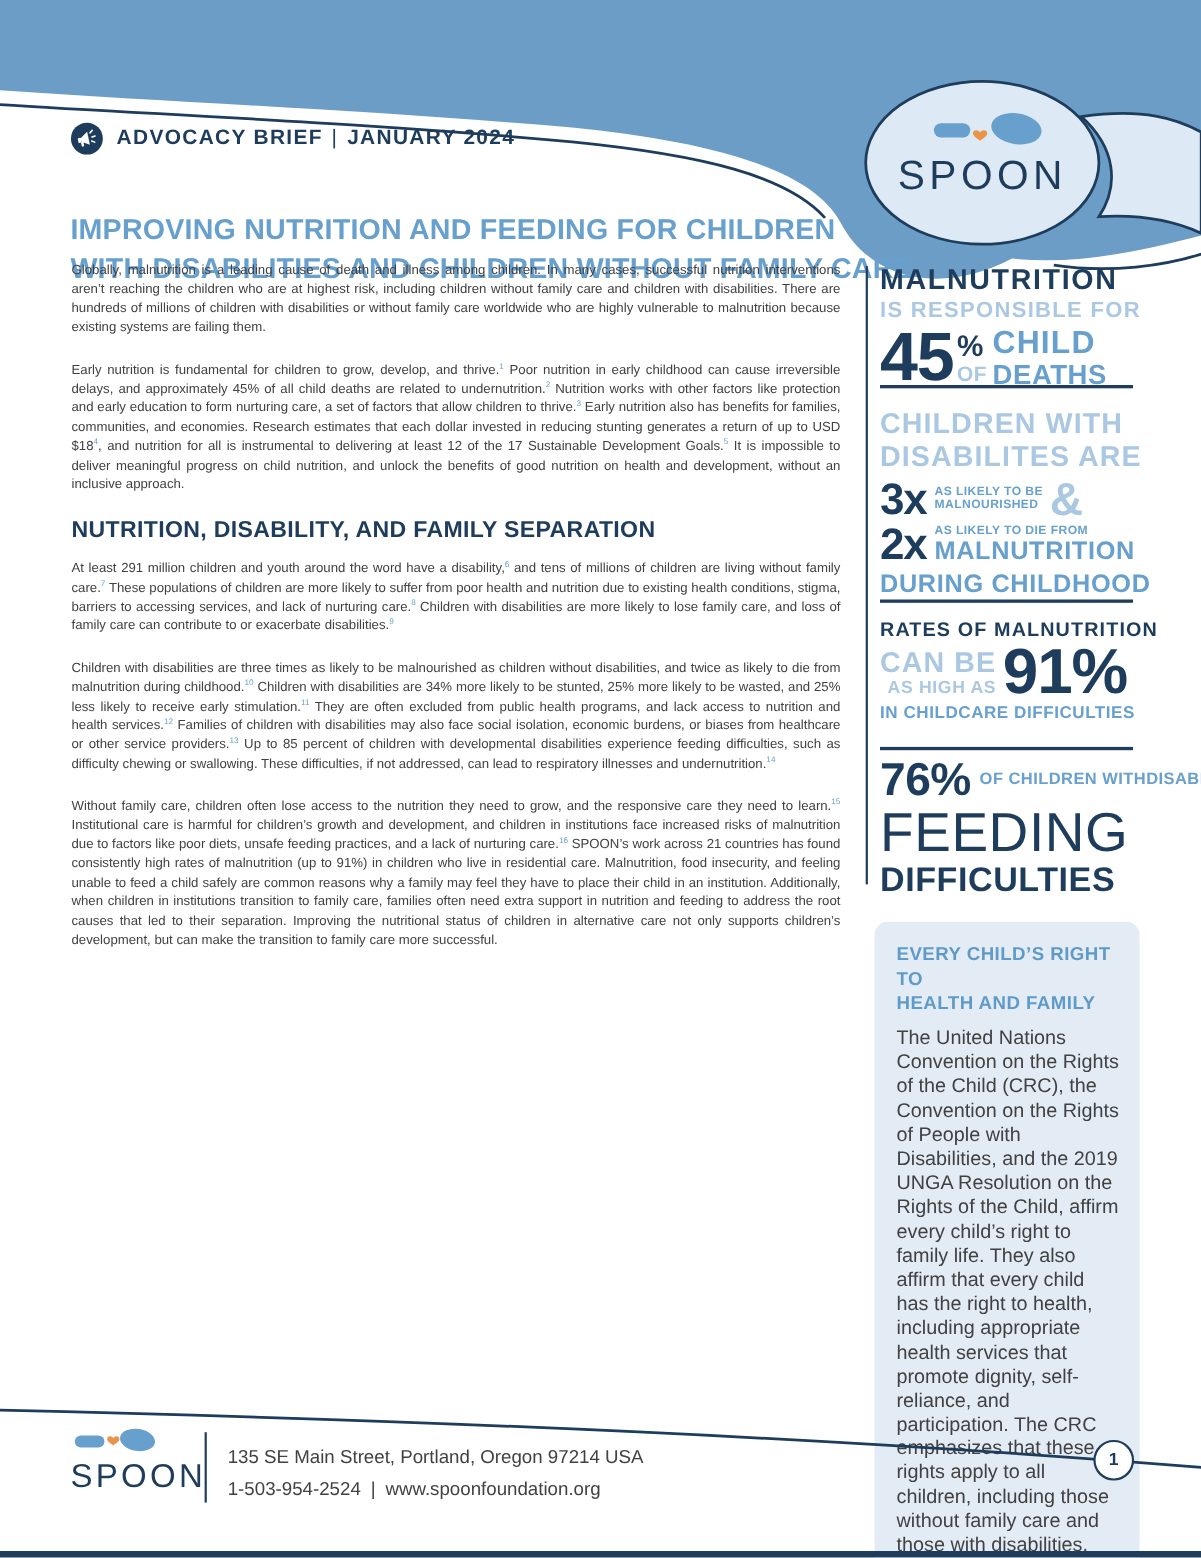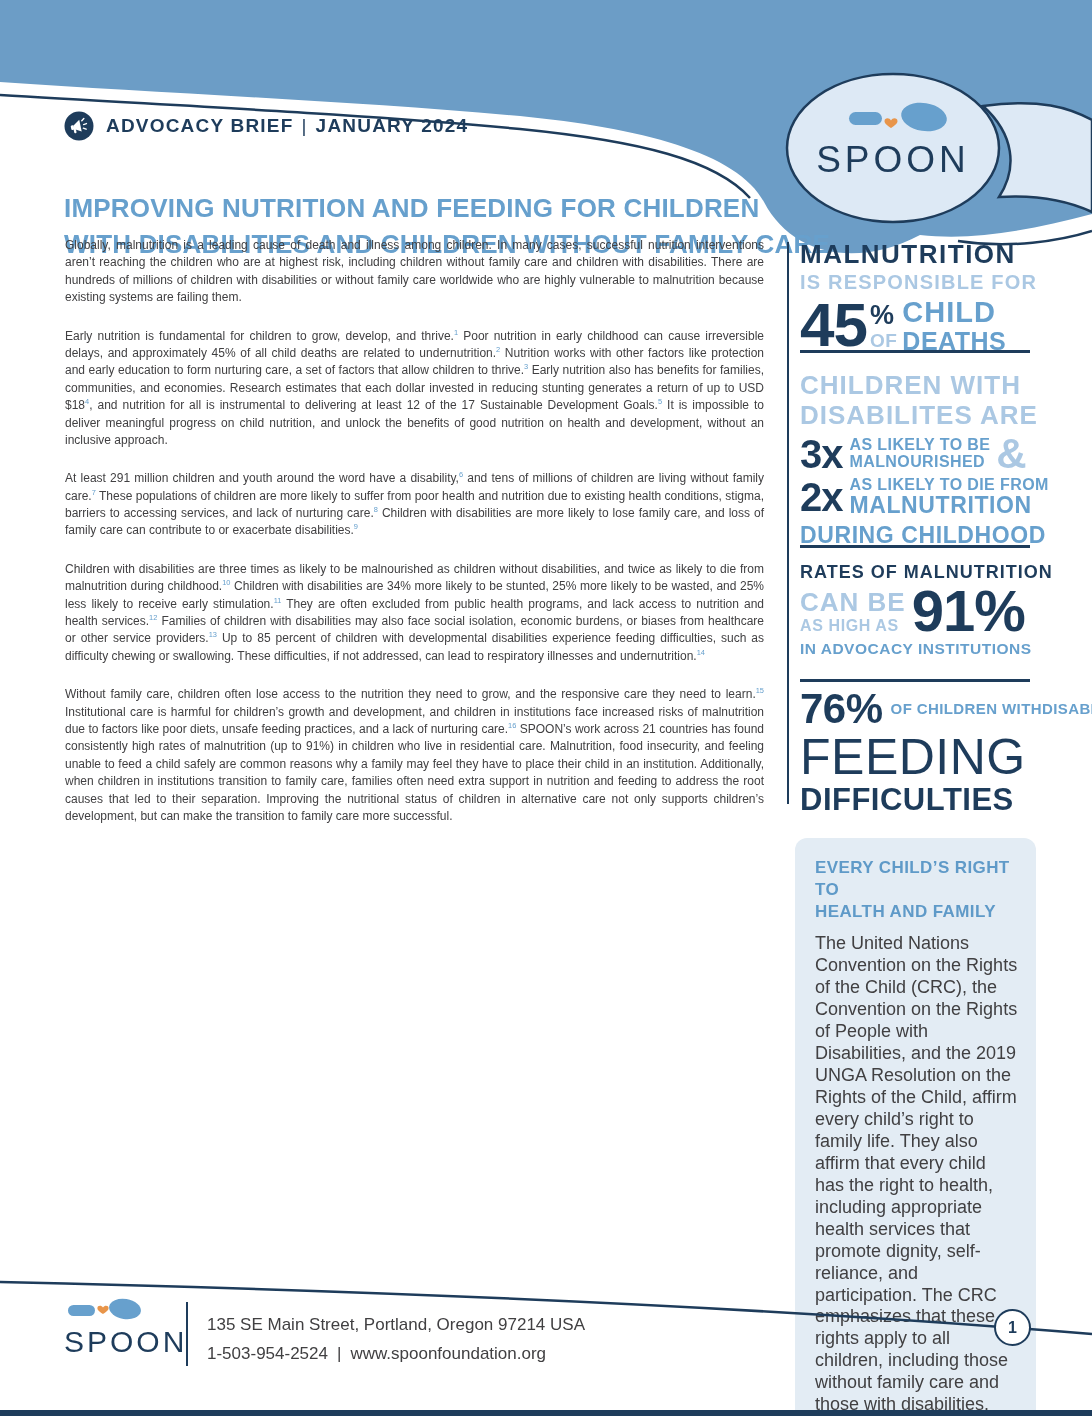--- a/index.html
+++ b/index.html
@@ -48,28 +48,28 @@
   .sd-of{font-size:19px; font-weight:bold; letter-spacing:0.5px; margin-top:2px;}
   .sd-right{display:flex; flex-direction:column; line-height:1;}
   .sd-child{font-size:29px; font-weight:bold; letter-spacing:1px;}
   .sd-deaths{font-size:25px; font-weight:bold; letter-spacing:0.5px; margin-top:2px;}
 
   .stat-likelihood{top:371px;}
   .sl-l{font-size:26px; font-weight:bold; letter-spacing:1px; line-height:1.15;}
   .sl-row{display:flex; align-items:center; margin-top:4px;}
   .sl-x{font-size:40px; font-weight:bold; line-height:0.9; letter-spacing:-1px;}
   .sl-stack{display:flex; flex-direction:column; margin-left:7px; line-height:1.05;}
-  .sl-small{font-size:16px; font-weight:bold; letter-spacing:0.4px;}
+  .sl-small{font-size:11px; font-weight:bold; letter-spacing:0.4px;}
   .sl-med{font-size:23px; font-weight:bold; letter-spacing:0.6px;}
   .sl-amp{font-size:42px; font-weight:bold; margin-left:6px; line-height:0.9;}
   .sl-l3{font-size:23px; font-weight:bold; letter-spacing:0.6px; margin-top:4px;}
 
   .stat-rates{top:562px;}
   .sr-t{font-size:18px; font-weight:bold; letter-spacing:1px;}
-  .sr-row{display:flex; align-items:center; margin-top:2px;}
+  .sr-row{display:flex; align-items:center; margin-top:2px;text-align:right;}
   .sr-stack{display:flex; flex-direction:column; line-height:1.1;}
   .sr-canbe{font-size:26px; font-weight:bold; letter-spacing:1px;}
   .sr-high{font-size:16px; font-weight:bold; letter-spacing:0.6px;}
   .sr-big{font-size:58px; font-weight:bold; line-height:0.9; margin-left:6px; letter-spacing:-1px;}
   .sr-b{font-size:15.5px; font-weight:bold; letter-spacing:0.5px; margin-top:3px;}
 
   .stat-feeding{top:690px;}
   .sf-row{display:flex; align-items:center;}
   .sf-big{font-size:42px; font-weight:bold; line-height:0.9; letter-spacing:-0.5px;}
   .sf-stack{display:flex; flex-direction:row; margin-left:8px; line-height:1.1;}
@@ -132,20 +132,21 @@
   </div>
 
   <div class="title">
     <div class="line">IMPROVING NUTRITION AND FEEDING FOR CHILDREN</div>
     <div class="line">WITH DISABILITIES AND CHILDREN WITHOUT FAMILY CARE</div>
   </div>
 
   <div class="main-col">
     <p>Globally, malnutrition is a leading cause of death and illness among children. In many cases, successful nutrition interventions aren’t reaching the children who are at highest risk, including children without family care and children with disabilities. There are hundreds of millions of children with disabilities or without family care worldwide who are highly vulnerable to malnutrition because existing systems are failing them.</p>
     <p>Early nutrition is fundamental for children to grow, develop, and thrive.<sup class="ref">1</sup> Poor nutrition in early childhood can cause irreversible delays, and approximately 45% of all child deaths are related to undernutrition.<sup class="ref">2</sup> Nutrition works with other factors like protection and early education to form nurturing care, a set of factors that allow children to thrive.<sup class="ref">3</sup> Early nutrition also has benefits for families, communities, and economies. Research estimates that each dollar invested in reducing stunting generates a return of up to USD $18<sup class="ref">4</sup>, and nutrition for all is instrumental to delivering at least 12 of the 17 Sustainable Development Goals.<sup class="ref">5</sup> It is impossible to deliver meaningful progress on child nutrition, and unlock the benefits of good nutrition on health and development, without an inclusive approach.</p>
+    <h2>NUTRITION, DISABILITY, AND FAMILY SEPARATION</h2>
     <p>At least 291 million children and youth around the word have a disability,<sup class="ref">6</sup> and tens of millions of children are living without family care.<sup class="ref">7</sup> These populations of children are more likely to suffer from poor health and nutrition due to existing health conditions, stigma, barriers to accessing services, and lack of nurturing care.<sup class="ref">8</sup> Children with disabilities are more likely to lose family care, and loss of family care can contribute to or exacerbate disabilities.<sup class="ref">9</sup></p>
     <p>Children with disabilities are three times as likely to be malnourished as children without disabilities, and twice as likely to die from malnutrition during childhood.<sup class="ref">10</sup> Children with disabilities are 34% more likely to be stunted, 25% more likely to be wasted, and 25% less likely to receive early stimulation.<sup class="ref">11</sup> They are often excluded from public health programs, and lack access to nutrition and health services.<sup class="ref">12</sup> Families of children with disabilities may also face social isolation, economic burdens, or biases from healthcare or other service providers.<sup class="ref">13</sup> Up to 85 percent of children with developmental disabilities experience feeding difficulties, such as difficulty chewing or swallowing. These difficulties, if not addressed, can lead to respiratory illnesses and undernutrition.<sup class="ref">14</sup></p>
     <p>Without family care, children often lose access to the nutrition they need to grow, and the responsive care they need to learn.<sup class="ref">15</sup> Institutional care is harmful for children’s growth and development, and children in institutions face increased risks of malnutrition due to factors like poor diets, unsafe feeding practices, and a lack of nurturing care.<sup class="ref">16</sup> SPOON’s work across 21 countries has found consistently high rates of malnutrition (up to 91%) in children who live in residential care. Malnutrition, food insecurity, and feeling unable to feed a child safely are common reasons why a family may feel they have to place their child in an institution. Additionally, when children in institutions transition to family care, families often need extra support in nutrition and feeding to address the root causes that led to their separation. Improving the nutritional status of children in alternative care not only supports children’s development, but can make the transition to family care more successful.</p>
   </div>
 
   <div class="v-rule"></div>
 
   <div class="stat stat-deaths">
     <div class="sd-t navy">MALNUTRITION</div>
     <div class="sd-s pale">IS RESPONSIBLE FOR</div>
@@ -187,21 +188,21 @@
 
   <div class="stat stat-rates">
     <div class="sr-t navy">RATES OF MALNUTRITION</div>
     <div class="sr-row">
       <span class="sr-stack">
         <span class="sr-canbe pale">CAN BE</span>
         <span class="sr-high pale">AS HIGH AS</span>
       </span>
       <span class="sr-big navy">91%</span>
     </div>
-    <div class="sr-b blue">IN ADVOCACY INSTITUTIONS</div>
+    <div class="sr-b blue">IN CHILDCARE DIFFICULTIES</div>
   </div>
   <div class="h-rule rule-3"></div>
 
   <div class="stat stat-feeding">
     <div class="sf-row">
       <span class="sf-big navy">76%</span>
       <span class="sf-stack">
         <span class="sf-small blue">OF CHILDREN WITH</span>
         <span class="sf-small blue">DISABILITES HAVE</span>
       </span>

